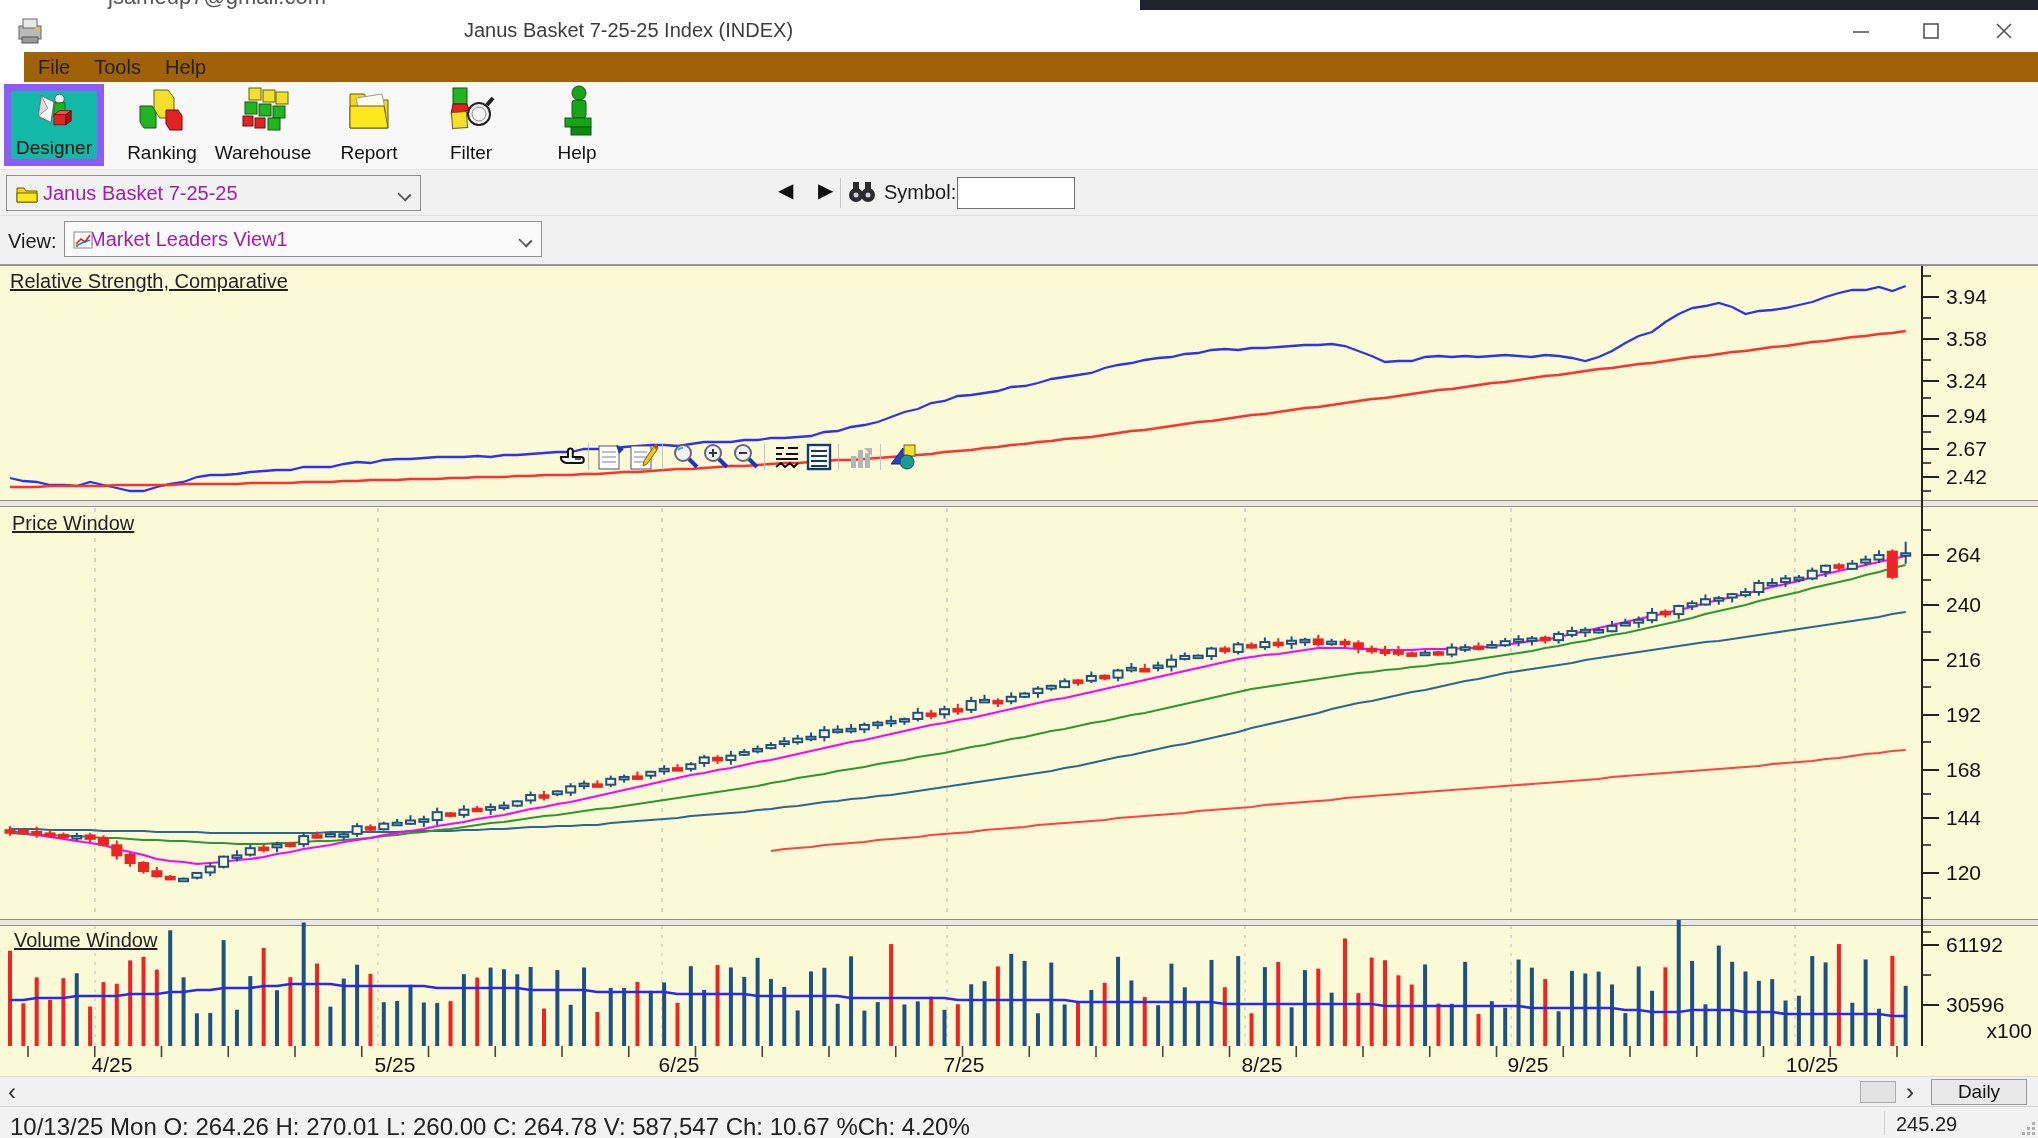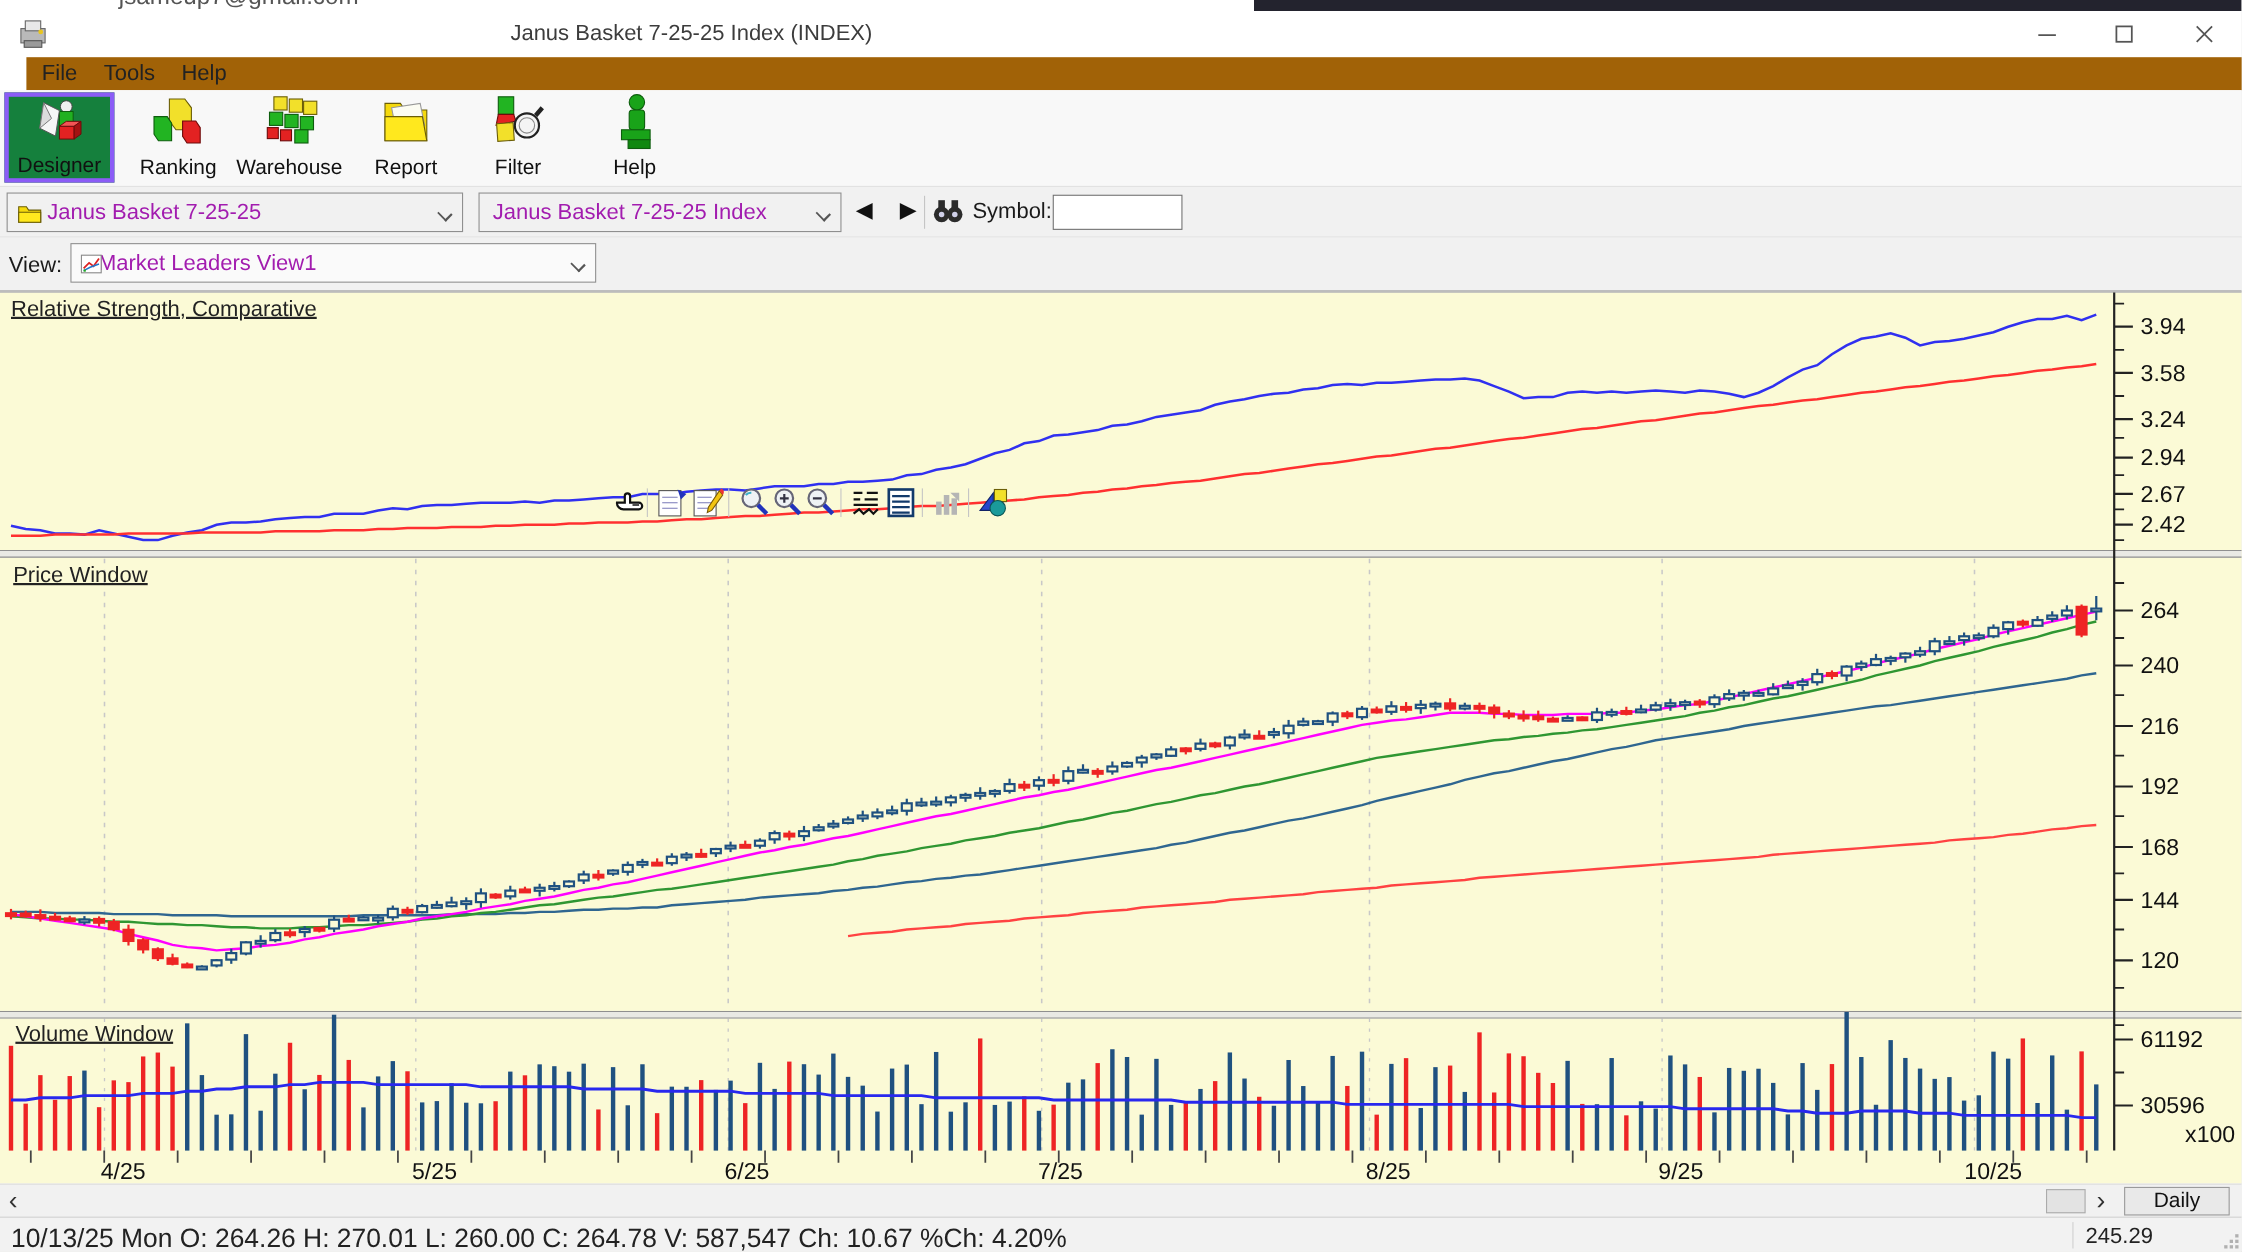--- a/index.html
+++ b/index.html
@@ -14,21 +14,21 @@
   
   #titlebar{left:0;top:10px;width:2038px;height:42px;background:#fff;}
   .titletxt{position:absolute;top:9px;font-size:20px;color:#3c3c3c;white-space:nowrap;}
   .winbtn{position:absolute;top:2px;width:64px;height:38px;display:flex;align-items:center;justify-content:center;}
   
   #menubar{left:0;top:52px;width:2038px;height:30px;background:#a16207;display:flex;align-items:center;padding-left:14px;gap:24px;margin-left:24px;}
   .menuitem{font-size:20px;color:#222;}
   
   #toolbar{left:0;top:82px;width:2038px;height:88px;background:#f8f8f8;border-bottom:1px solid #e2e2e2;}
   .tbtn{position:absolute;top:2px;height:82px;display:flex;flex-direction:column;align-items:center;justify-content:flex-start;}
-  .tbtn.sel{background:#15803d;border:4px solid #8b5cf6;}
+  .tbtn.sel{background:#14b8a6;border:7px solid #8b5cf6;}
   .tbtn .lbl{font-size:19px;color:#111;margin-top:2px;}
   
   #comborow{left:0;top:170px;width:2038px;height:46px;background:#f1f1f1;border-bottom:1px solid #e0e0e0;}
   .combo{position:absolute;top:5px;height:36px;background:#f1f1f1;border:1px solid #8f8f8f;
          display:flex;align-items:center;font-size:20px;color:#a21caf;}
   .combo .chev{position:absolute;right:10px;top:13px;width:11px;height:11px;border-right:2px solid #555;border-bottom:2px solid #555;transform:rotate(45deg) scale(1,0.8);}
   .vsep{position:absolute;width:1px;background:#c5c5c5;}
   .navarrow{position:absolute;top:8px;font-size:20px;color:#111;}
   #symbolinput{position:absolute;left:957px;top:7px;width:118px;height:32px;border:1px solid #707070;background:#fff;font-size:20px;padding:0 6px;}
   
@@ -709,24 +709,20 @@
 
   <div id="comborow" class="abs">
     <div class="combo" style="left:6px;width:415px;padding-left:36px">
       <svg class="abs" style="left:8px;top:8px" width="24" height="20" viewBox="0 0 24 20">
         <polygon points="2,4 9,4 11,7 22,7 22,18 2,18" fill="#f5d90c" stroke="#6b5e07"></polygon>
         <polygon points="2,9 22,9 22,18 2,18" fill="#ffe81e" stroke="#6b5e07"></polygon>
       </svg>
       <span>Janus Basket 7-25-25</span>
       <span class="chev"></span>
     </div>
-    <div class="combo" style="left:435px;width:330px;padding-left:12px">
-      <span>Janus Basket 7-25-25 Index</span>
-      <span class="chev"></span>
-    </div>
     <div class="navarrow" style="left:778px">◀</div>
     <div class="navarrow" style="left:818px">▶</div>
     <svg class="abs" style="left:847px;top:8px" width="30" height="28" viewBox="0 0 30 28">
       <circle cx="9" cy="17" r="7" fill="#2b2b2b"></circle>
         <circle cx="21" cy="17" r="7" fill="#2b2b2b"></circle>
       <rect x="6" y="4" width="6" height="8" fill="#2b2b2b"></rect>
         <rect x="18" y="4" width="6" height="8" fill="#2b2b2b"></rect>
       <circle cx="9" cy="17" r="2.5" fill="#cfcfe8"></circle>
         <circle cx="21" cy="17" r="2.5" fill="#cfcfe8"></circle>
     </svg>

